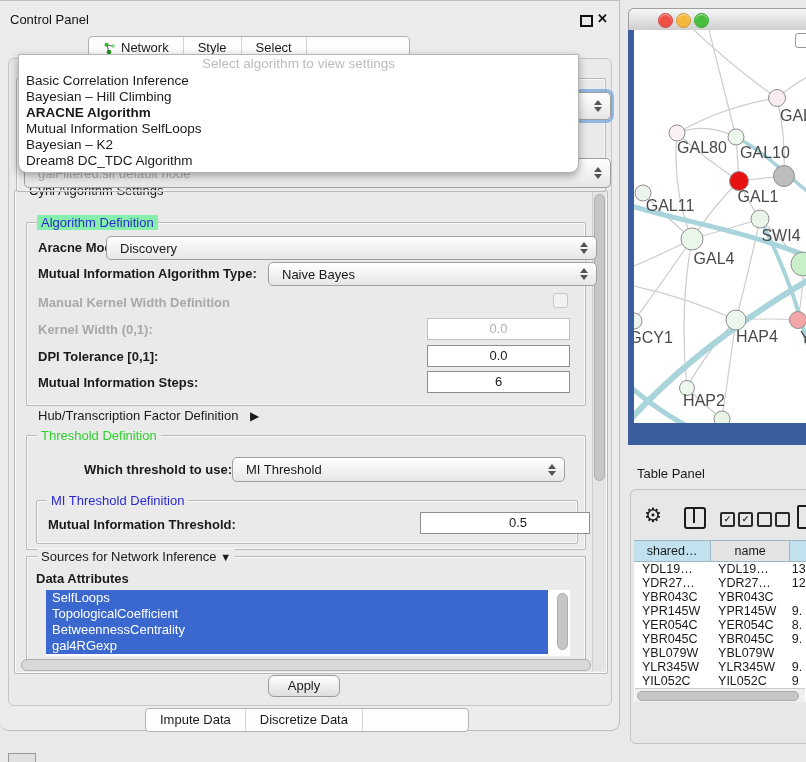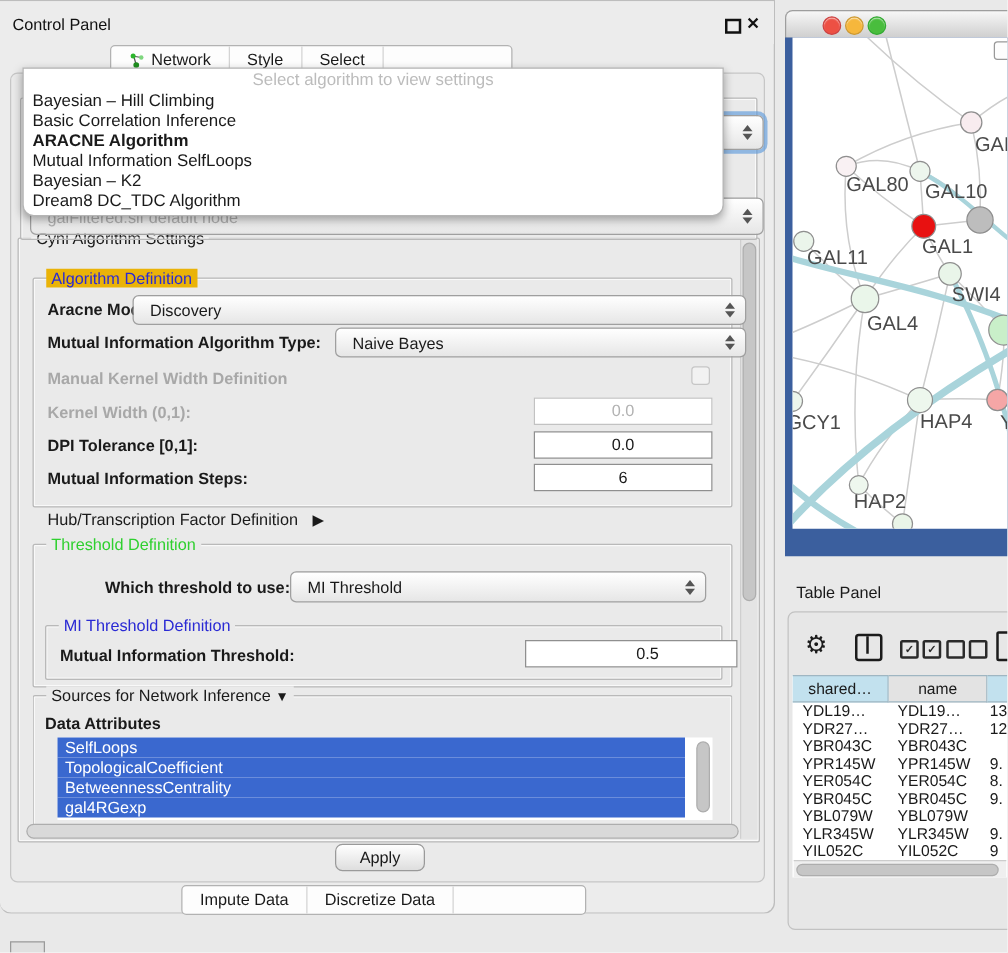--- a/index.html
+++ b/index.html
@@ -105,38 +105,38 @@
   <div class="abs combo" style="left:24px;top:158px;width:572px;height:28px;z-index:6;color:#b0b0b0;">
     <span>galFiltered.sif default node</span>
     <span class="stepper">
         <span class="up"></span>
         <span class="dn"></span>
       </span>
   </div>
 
   <div class="abs dd" style="left:18px;top:54px;width:559px;height:117px;">
     <div class="dd-prompt">Select algorithm to view settings</div>
+    <div class="dd-item">Basic Correlation Inference</div>
     <div class="dd-item">Bayesian – Hill Climbing</div>
-    <div class="dd-item">Basic Correlation Inference</div>
     <div class="dd-item b">ARACNE Algorithm</div>
     <div class="dd-item">Mutual Information SelfLoops</div>
     <div class="dd-item">Bayesian – K2</div>
     <div class="dd-item">Dream8 DC_TDC Algorithm</div>
   </div>
 
   <div class="abs grp" style="left:14px;top:190px;width:592px;height:482px;">
     <span class="gttl" style="background:#eaeaea;">Cyni Algorithm Settings</span>
   </div>
 
   <div class="abs sb-v" style="left:592px;top:191px;width:13px;height:480px;">
     <div class="thumb" style="position:absolute;left:1px;top:3px;width:9px;height:285px;"></div>
   </div>
 
   <div class="abs grp" style="left:26px;top:222px;width:558px;height:182px;">
-    <span class="gttl" style="background:#eab308;color:#2a2ad4;">Algorithm Definition</span>
+    <span class="gttl" style="background:#86efac;color:#2a2ad4;">Algorithm Definition</span>
   </div>
   <div class="abs lbl b" style="left:38px;top:240px;">Aracne Mode:</div>
   <div class="abs combo" style="left:106px;top:236px;width:476px;height:22px;">
     <span>Discovery</span>
     <span class="stepper">
         <span class="up"></span>
         <span class="dn"></span>
       </span>
   </div>
   <div class="abs combo" style="left:268px;top:262px;width:314px;height:22px;">

